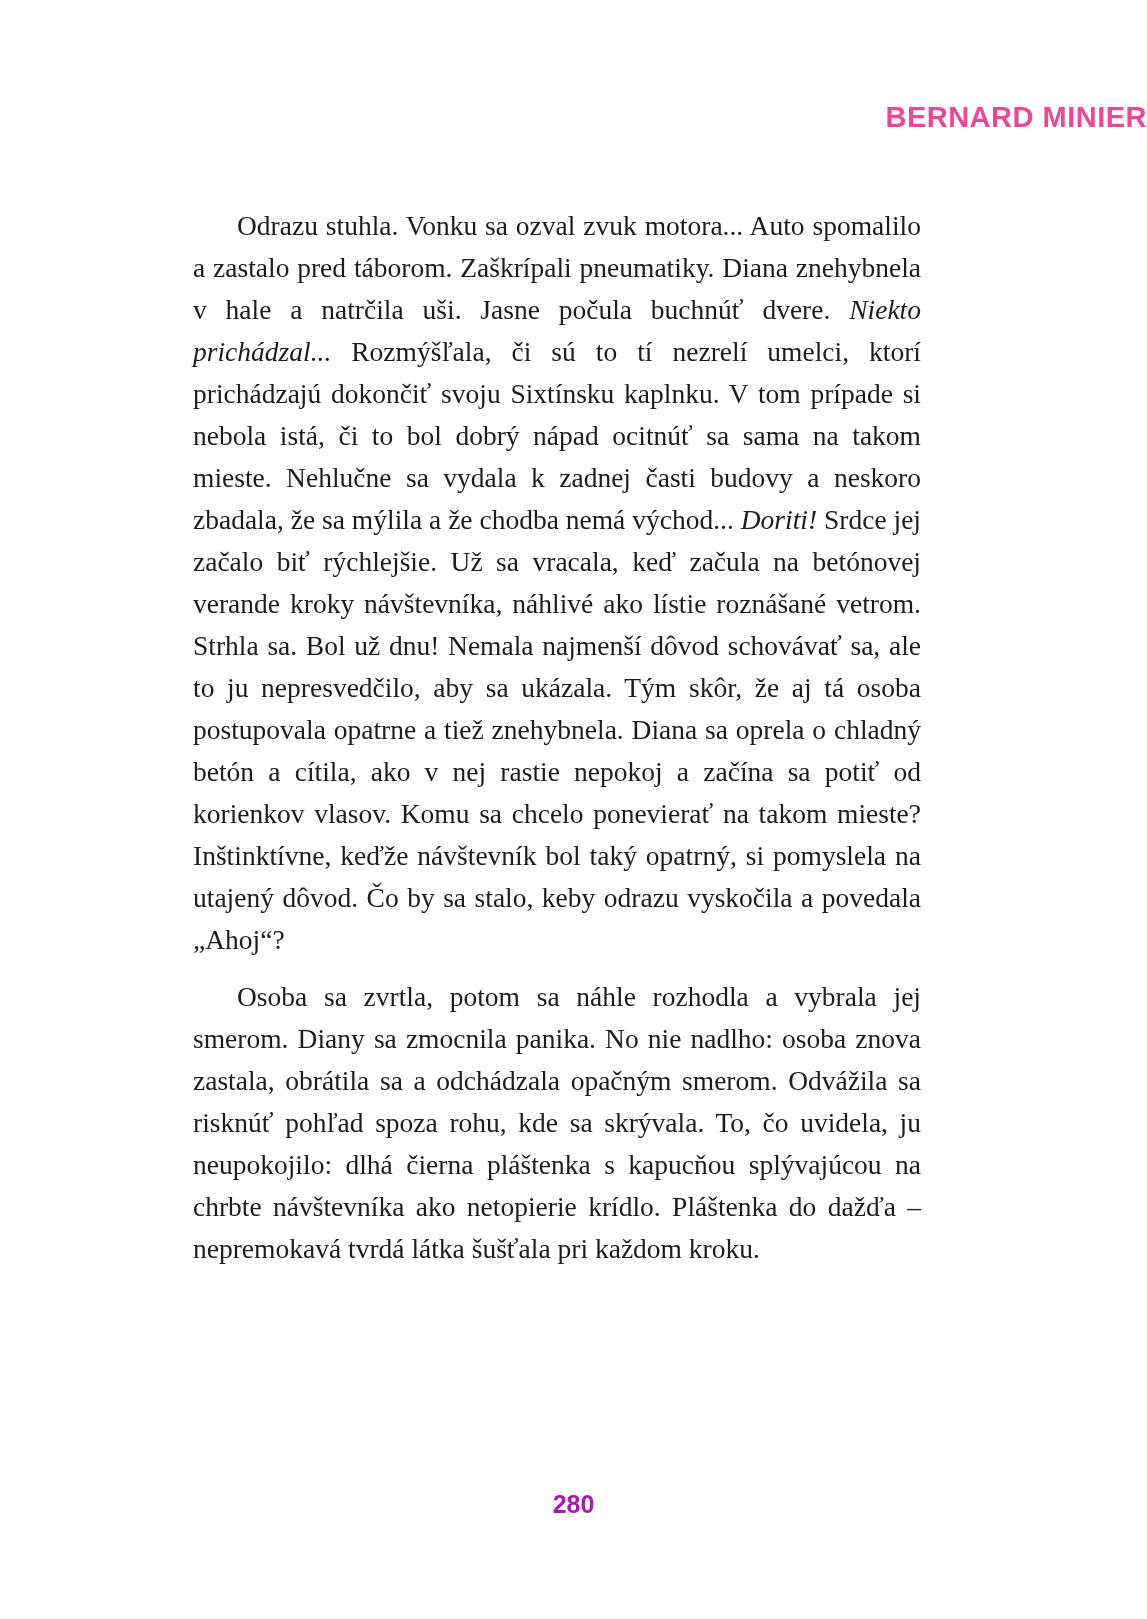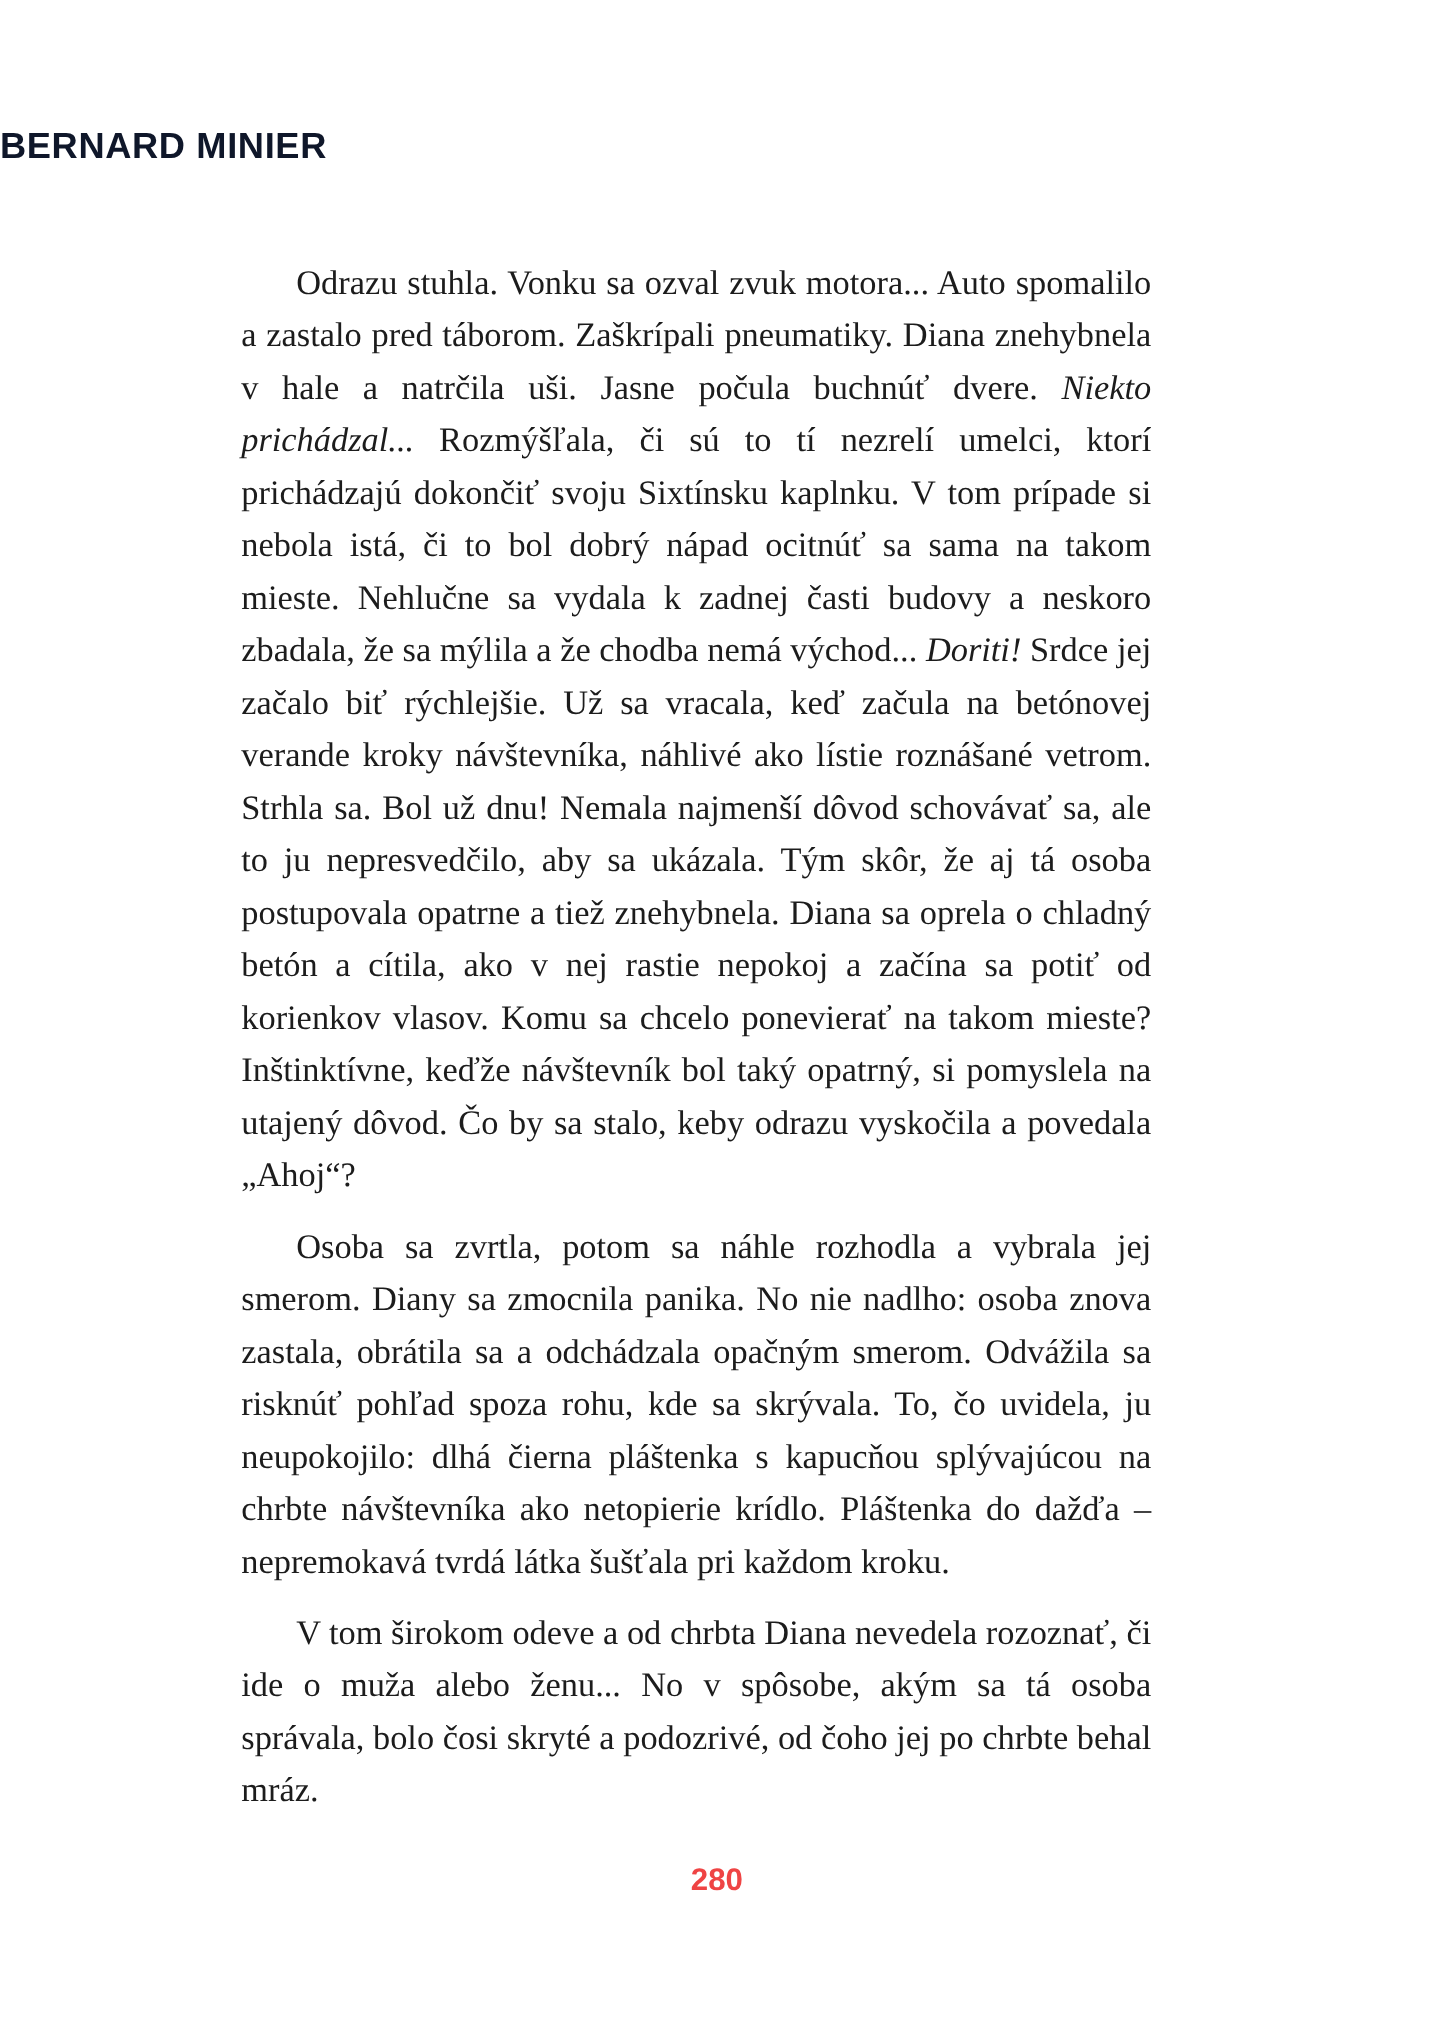--- a/index.html
+++ b/index.html
@@ -10,26 +10,26 @@
     position: relative;
     font-family: "Liberation Serif", serif;
     color: #1c1c1c;
     overflow: hidden;
   }
   .running-header {
     position: absolute;
     top: 101px;
     left: 0;
     width: 100%;
-    text-align: left;
+    text-align: right;
     font-family: "Liberation Sans", sans-serif;
     font-weight: bold;
     font-size: 29px;
     letter-spacing: 0.5px;
-    color: #0f172a;
+    color: #ec4899;
   }
   .body-text {
     position: absolute;
     top: 190px;
     left: 178px;
     width: 758px;
     font-size: 27.5px;
     line-height: 42px;
     text-align: justify;
   }
@@ -41,37 +41,34 @@
   .run-italic { font-style: italic; }
   .page-number {
     position: absolute;
     top: 1490px;
     left: 0;
     width: 100%;
     text-align: center;
     font-family: "Liberation Sans", sans-serif;
     font-weight: bold;
     font-size: 25px;
-    color: #ef4444;
+    color: #a21caf;
   }
 </style>
 </head>
 <body>
 
 <div class="running-header">BERNARD MINIER</div>
 
 <div class="body-text">
 
   <p>
     <span>Odrazu stuhla. Vonku sa ozval zvuk motora... Auto spomalilo a zastalo pred táborom. Zaškrípali pneumatiky. Diana znehybnela v hale a natrčila uši. Jasne počula buchnúť dvere. </span><span class="run-italic">Niekto prichádzal...</span><span> Rozmýšľala, či sú to tí nezrelí umelci, ktorí prichádzajú dokončiť svoju Sixtínsku kaplnku. V tom prípade si nebola istá, či to bol dobrý nápad ocitnúť sa sama na takom mieste. Nehlučne sa vydala k zadnej časti budovy a neskoro zbadala, že sa mýlila a že chodba nemá východ... </span><span class="run-italic">Doriti!</span><span> Srdce jej začalo biť rýchlejšie. Už sa vracala, keď začula na betónovej verande kroky návštevníka, náhlivé ako lístie roznášané vetrom. Strhla sa. Bol už dnu! Nemala najmenší dôvod schovávať sa, ale to ju nepresvedčilo, aby sa ukázala. Tým skôr, že aj tá osoba postupovala opatrne a tiež znehybnela. Diana sa oprela o chladný betón a cítila, ako v nej rastie nepokoj a začína sa potiť od korienkov vlasov. Komu sa chcelo ponevierať na takom mieste? Inštinktívne, keďže návštevník bol taký opatrný, si pomyslela na utajený dôvod. Čo by sa stalo, keby odrazu vyskočila a povedala „Ahoj“?</span>
   </p>
 
   <p>
     <span>Osoba sa zvrtla, potom sa náhle rozhodla a vybrala jej smerom. Diany sa zmocnila panika. No nie nadlho: osoba znova zastala, obrátila sa a odchádzala opačným smerom. Odvážila sa risknúť pohľad spoza rohu, kde sa skrývala. To, čo uvidela, ju neupokojilo: dlhá čierna pláštenka s kapucňou splývajúcou na chrbte návštevníka ako netopierie krídlo. Pláštenka do dažďa – nepremokavá tvrdá látka šušťala pri každom kroku.</span>
   </p>
 
-  <p>
-    <span>V tom širokom odeve a od chrbta Diana nevedela rozoznať, či ide o muža alebo ženu... No v spôsobe, akým sa tá osoba správala, bolo čosi skryté a podozrivé, od čoho jej po chrbte behal mráz.</span>
-  </p>
 
 </div>
 
 <div class="page-number">280</div>
 
 </body></html>

